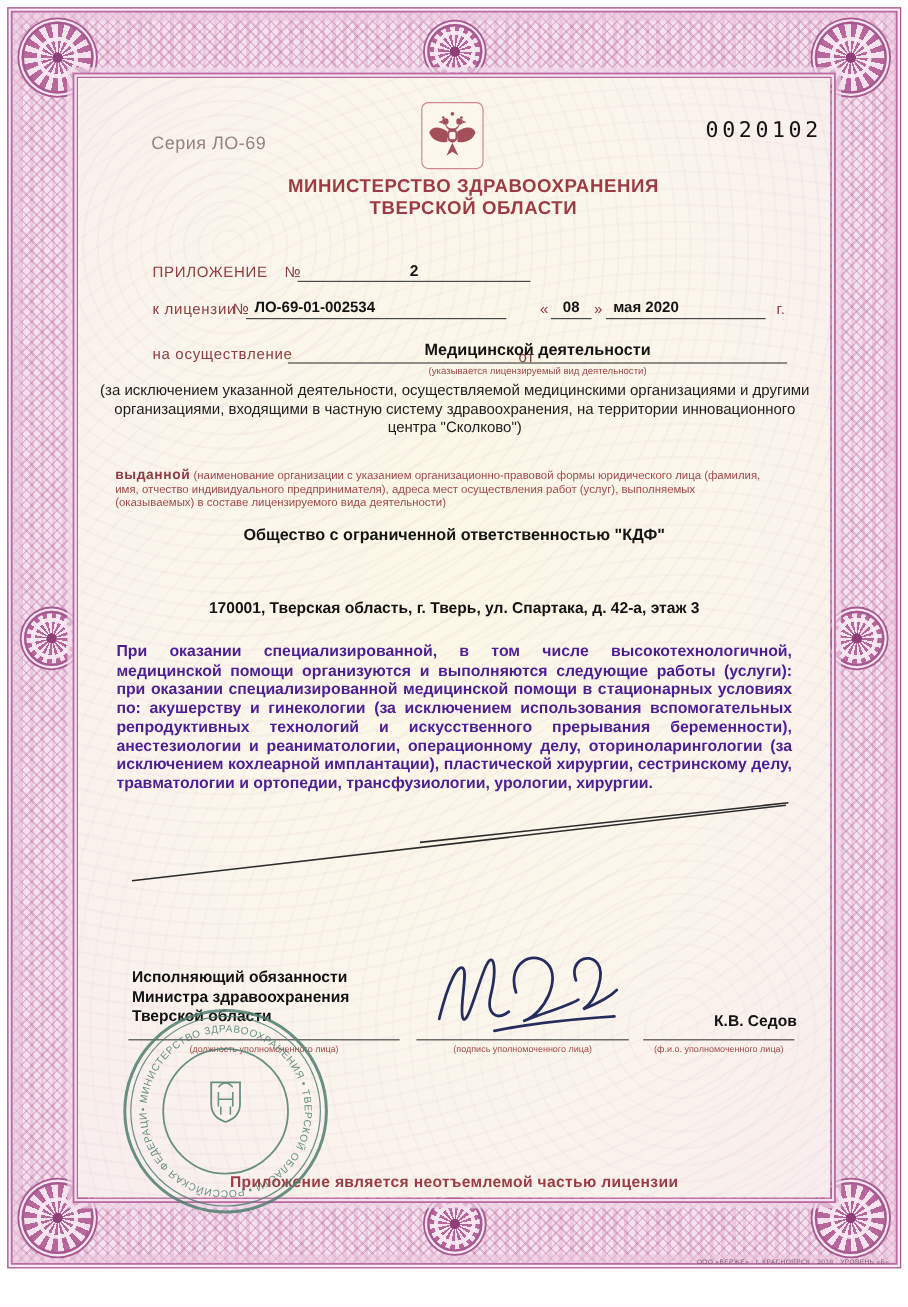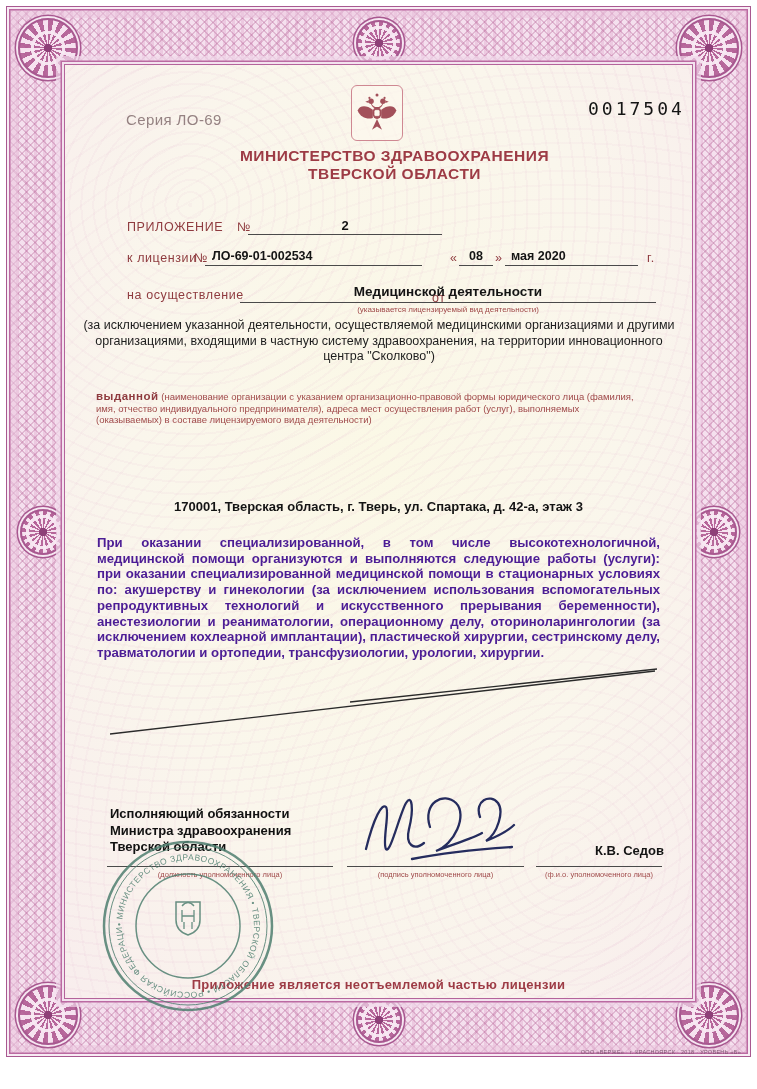--- a/index.html
+++ b/index.html
@@ -99,21 +99,21 @@
         <path d="M18 13 C20 17 22 18 25 18 C28 18 30 17 32 13 L32 15 C30 19 28 20 25 20 C22 20 20 19 18 15 z"></path>
         <ellipse cx="25" cy="25" rx="5.5" ry="7"></ellipse>
         <path d="M20 21 C12 15 4 16 2 22 C5 30 13 33 20 31 z"></path>
         <path d="M30 21 C38 15 46 16 48 22 C45 30 37 33 30 31 z"></path>
         <path d="M25 32 L19 45 L25 41 L31 45 z"></path>
         <rect x="21.5" y="21" width="7" height="8" rx="2" fill="#fdf8ee" stroke="#a3505a" stroke-width="0.8"></rect>
       </g>
     </svg>
   </div>
 
-  <div class="abs form-number">0017504</div>
+  <div class="abs form-number">0020102</div>
 
   <div class="abs ministry">
     <div>МИНИСТЕРСТВО ЗДРАВООХРАНЕНИЯ</div>
     <div>ТВЕРСКОЙ ОБЛАСТИ</div>
   </div>
 
   <span class="abs label" style="left:127px;top:220px;">ПРИЛОЖЕНИЕ</span>
   <span class="abs label" style="left:237px;top:220px;">№</span>
   <div class="abs fline" style="left:248px;top:234px;width:194px;"></div>
   <div class="abs value" style="left:248px;top:218px;width:194px;text-align:center;font-size:13px;">2</div>
@@ -136,20 +136,21 @@
   <div class="abs value" style="left:240px;top:284px;width:416px;text-align:center;font-size:13.5px;">Медицинской деятельности</div>
   <div class="abs hint" style="left:240px;top:305px;width:416px;">(указывается лицензируемый вид деятельности)</div>
 
   <div class="abs" style="left:80px;top:318px;width:598px;text-align:center;font-size:12.5px;line-height:15.5px;color:#1d1d1d;">(за исключением указанной деятельности, осуществляемой медицинскими организациями и другими организациями, входящими в частную систему здравоохранения, на территории инновационного центра "Сколково")</div>
 
   <div class="abs" style="left:96px;top:391px;width:548px;font-size:9.5px;line-height:11.5px;color:#a04a4a;text-align:left;">
     <b style="font-size:11.5px;color:#8f3b3f;letter-spacing:.5px;">выданной</b>
     <span>(наименование организации с указанием организационно-правовой формы юридического лица (фамилия, имя, отчество индивидуального предпринимателя), адреса мест осуществления работ (услуг), выполняемых (оказываемых) в составе лицензируемого вида деятельности)</span>
   </div>
 
+  <div class="abs center-bold" style="top:438px;font-size:13.5px;">Общество с ограниченной ответственностью "КДФ"</div>
   <div class="abs center-bold" style="top:499px;font-size:13px;">170001, Тверская область, г. Тверь, ул. Спартака, д. 42-а, этаж 3</div>
 
   <div class="abs works">При оказании специализированной, в том числе высокотехнологичной, медицинской помощи организуются и выполняются следующие работы (услуги): при оказании специализированной медицинской помощи в стационарных условиях по: акушерству и гинекологии (за исключением использования вспомогательных репродуктивных технологий и искусственного прерывания беременности), анестезиологии и реаниматологии, операционному делу, оториноларингологии (за исключением кохлеарной имплантации), пластической хирургии, сестринскому делу, травматологии и ортопедии, трансфузиологии, урологии, хирургии.</div>
 
   <svg class="abs" style="left:100px;top:660px;" width="562" height="80">
     <line x1="250" y1="42" x2="557" y2="9" stroke="#2a2a2a" stroke-width="1.3"></line>
     <line x1="10" y1="74" x2="555" y2="11" stroke="#2a2a2a" stroke-width="1.3"></line>
   </svg>
 
   <div class="abs signer">

